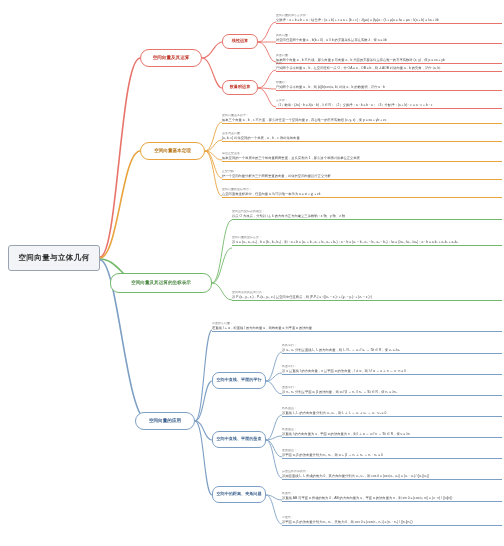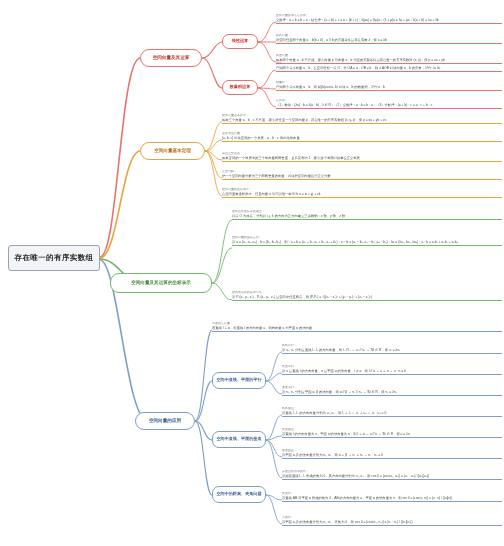--- a/index.html
+++ b/index.html
@@ -80,21 +80,21 @@
 
     <path d="M266,440 C274,440 274,415 282,415" stroke="#7d9fc4" stroke-width=".9" fill="none"></path>
     <path d="M266,440 C274,440 274,436 282,436" stroke="#7d9fc4" stroke-width=".9" fill="none"></path>
     <path d="M266,440 C274,440 274,457 282,457" stroke="#7d9fc4" stroke-width=".9" fill="none"></path>
     <path d="M266,440 C274,440 274,478 282,478" stroke="#7d9fc4" stroke-width=".9" fill="none"></path>
 
     <path d="M266,495 C274,495 274,500 282,500" stroke="#7d9fc4" stroke-width=".9" fill="none"></path>
     <path d="M266,495 C274,495 274,524 282,524" stroke="#7d9fc4" stroke-width=".9" fill="none"></path>
   </svg>
 
-  <div class="node root" style="left:8px;top:245px;width:92px;height:26px;">存在唯一的有序实数组</div>
+  <div class="node root" style="left:8px;top:245px;width:92px;height:26px;">空间向量与立体几何</div>
 
   <div class="node l1 c-red" style="left:140px;top:49px;width:62px;height:18px;">空间向量及其运算</div>
   <div class="node l2 c-red" style="left:222px;top:34px;width:36px;height:15px;">线性运算</div>
   <div class="node l2 c-red" style="left:222px;top:80px;width:36px;height:15px;">数量积运算</div>
 
   <div class="leaf" style="left:276px;top:14px;width:226px;">
     <span class="cap">空间向量的加法运算律：</span>
     <span class="body">交换律：a + b = b + a；结合律：(a + b) + c = a + (b + c)；λ(μa) = (λμ)a；(λ + μ)a = λa + μa；λ(a + b) = λa + λb</span>
     <div class="rule r-red"></div>
   </div>

